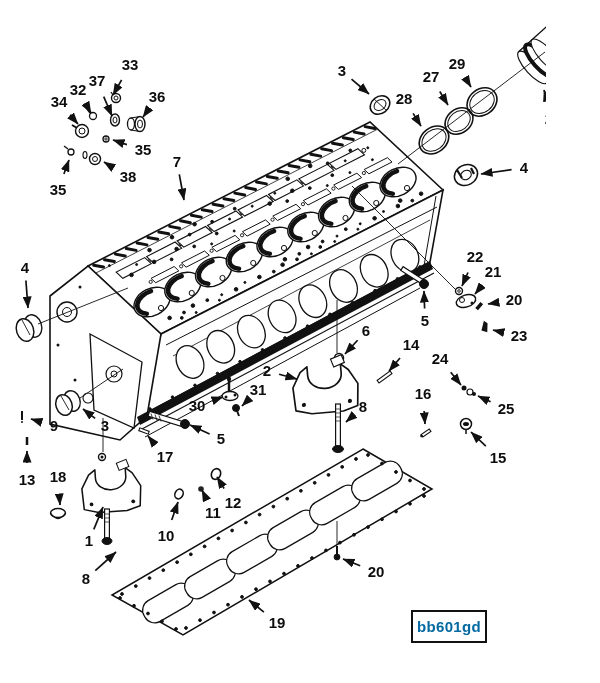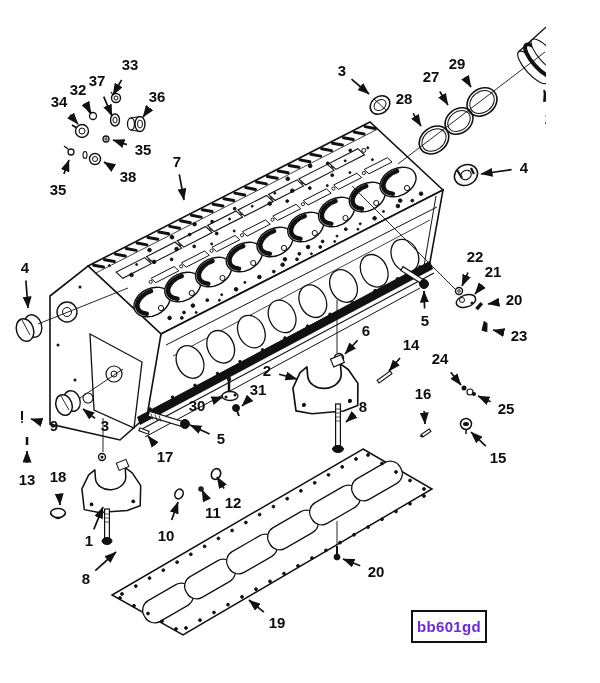--- a/index.html
+++ b/index.html
@@ -1,21 +1,21 @@
 <!DOCTYPE html>
 <html><head>
 <meta charset="utf-8">
 <style>
   html,body{margin:0;padding:0;background:#ffffff;}
   .stage{position:relative;width:546px;height:683px;background:#ffffff;overflow:hidden;
          font-family:"Liberation Sans",sans-serif;}
   .stage svg{position:absolute;left:0;top:0;}
   .code-box{position:absolute;left:411px;top:610px;width:72px;height:29px;
             border:2px solid #111;display:flex;align-items:center;justify-content:center;
-            font-weight:bold;font-size:15px;color:#6d28d9;letter-spacing:.3px;background:#fff;}
+            font-weight:bold;font-size:15px;color:#0369a1;letter-spacing:.3px;background:#fff;}
   text.callout{font-family:"Liberation Sans",sans-serif;font-weight:bold;font-size:15px;fill:#0d0d0d;}
 </style>
 </head>
 <body>
 
 <div class="stage">
 <svg id="art" width="600" height="683" viewBox="0 0 600 683">
   <defs>
     <marker id="ah" markerWidth="13" markerHeight="9" refX="11.5" refY="4.5" orient="auto" markerUnits="userSpaceOnUse">
       <path d="M0,0 L12,4.5 L0,9 Z" fill="#111"></path>

